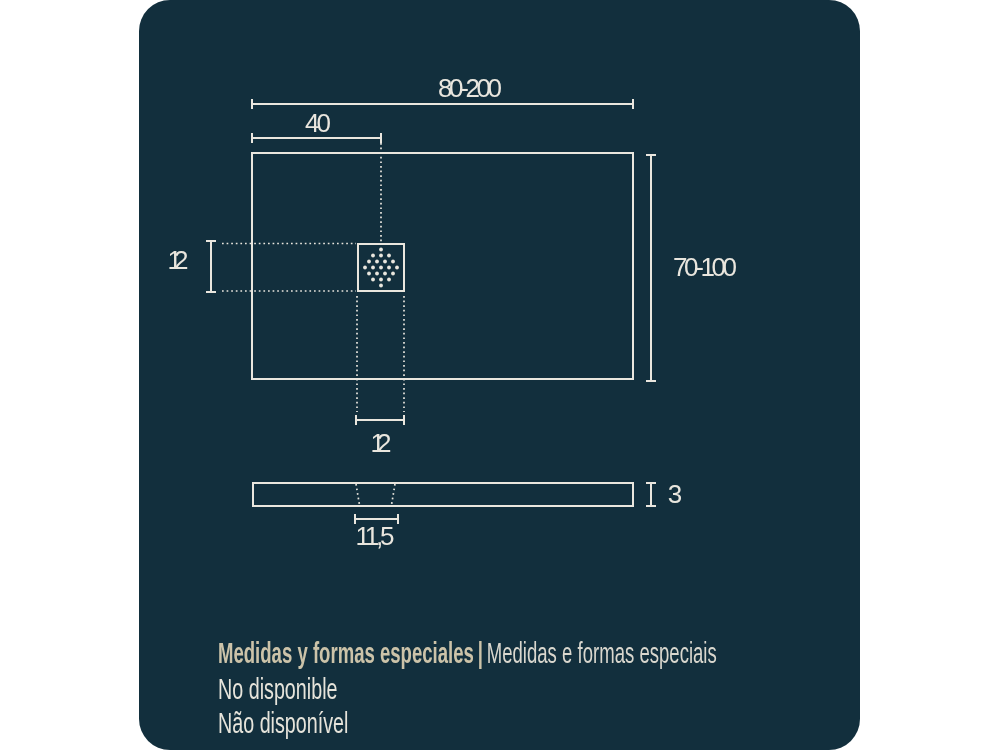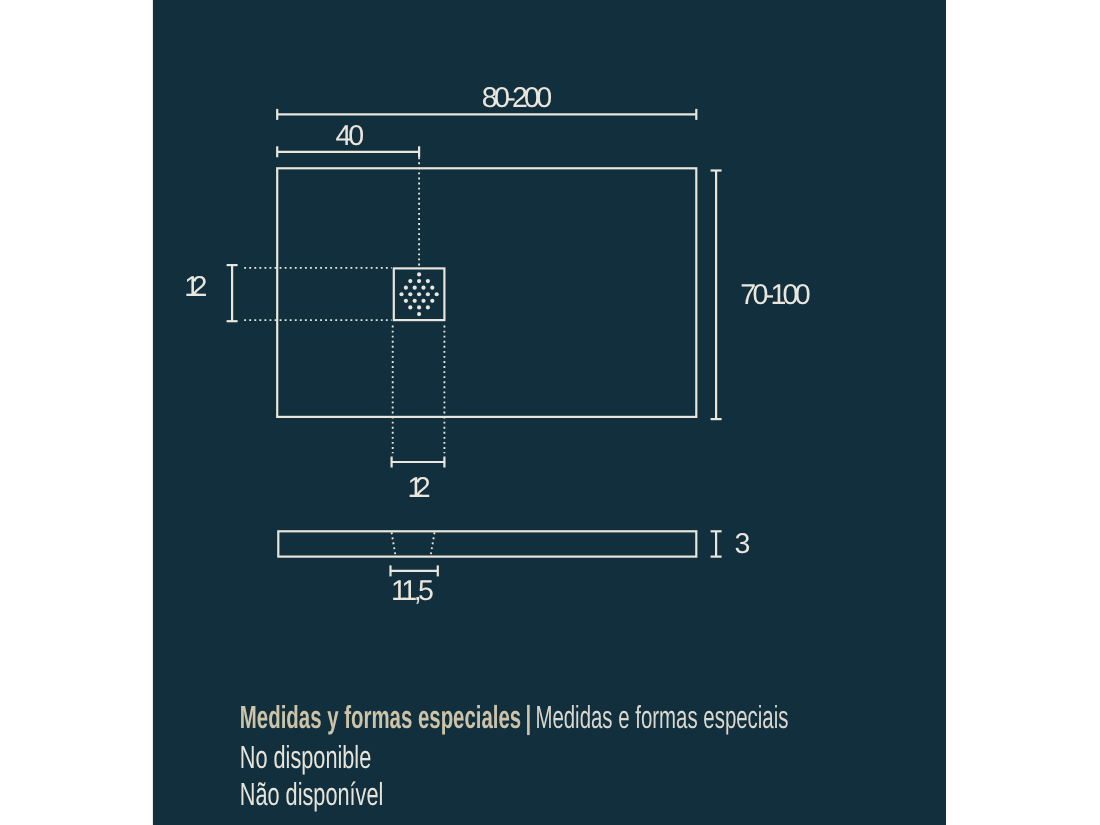--- a/index.html
+++ b/index.html
@@ -11,20 +11,21 @@
     overflow: hidden;
     font-family: "Liberation Sans", sans-serif;
   }
   .panel {
     position: absolute;
     left: 139px;
     top: 0;
     width: 721px;
     height: 750px;
     background: #122f3d;
+    border-radius: 31px;
   }
   .panel svg { position: absolute; left: 0; top: 0; }
   svg text {
     font-family: "Liberation Sans", sans-serif;
     font-size: 26px;
     fill: #e9e6de;
   }
   .footer { position: absolute; left: 0; top: 0; width: 100%; height: 100%; margin-top: 44px; }
   .footer-line {
     position: absolute;

